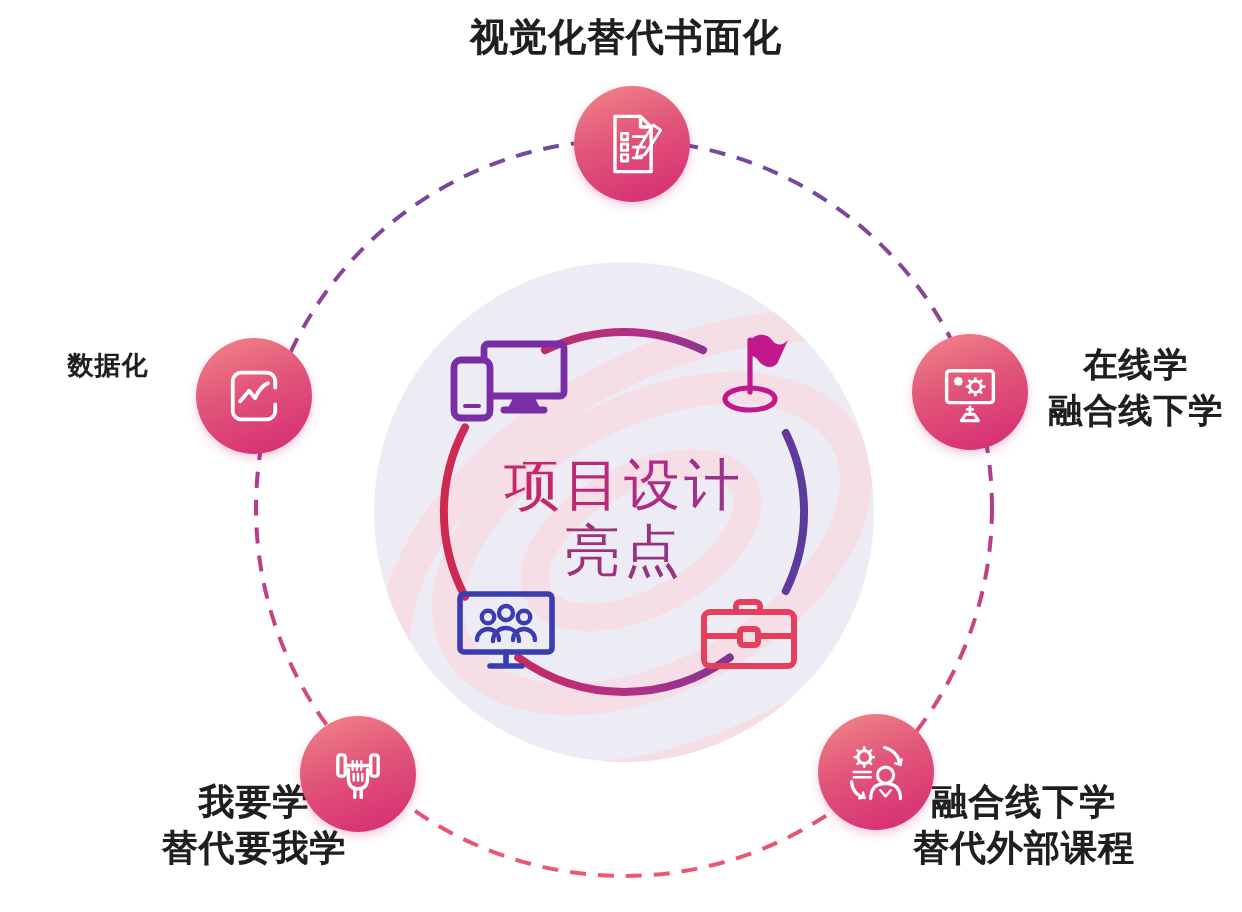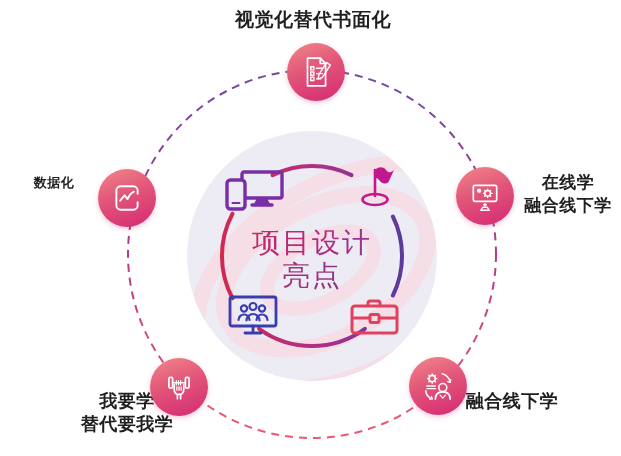--- a/index.html
+++ b/index.html
@@ -171,20 +171,21 @@
       <path d="M10 12 H22"></path>
       <path d="M13.5 10 v4 M15.5 10 v4 M17.5 10 v4" stroke-width="1.1"></path>
       <path d="M11.5 14 v4 q0 5 4.5 5 q4.5 0 4.5 -5 v-4"></path>
       <path d="M14 16 v3 M16 16 v3 M18 16 v3" stroke-width="1.2"></path>
       <path d="M14.5 23.5 v3.5 M17.5 23.5 v3.5"></path>
     </svg>
   </div>
 
   <div class="label" style="left:444px;top:390px;width:136px;font-size:18px;">
     <div>融合线下学</div>
+    <div>替代外部课程</div>
   </div>
   <div class="badge" style="left:409px;top:357px;">
     <svg width="34" height="34" viewBox="0 0 32 32" fill="none" stroke="#ffffff" stroke-width="1.5" stroke-linecap="round" stroke-linejoin="round">
       <circle cx="10.5" cy="9" r="3"></circle>
       <path d="M10.5 4.5 v1.5 M10.5 12 v1.5 M6 9 h1.5 M13.5 9 h1.5 M7.3 5.8 l1.1 1.1 M12.6 11.1 l1.1 1.1 M13.7 5.8 l-1.1 1.1 M8.4 11.1 l-1.1 1.1" stroke-width="1.2"></path>
       <path d="M5.5 16 h8 M5.5 18.5 h8" stroke-width="1.2"></path>
       <path d="M20 4.5 q6 1.5 7.5 8"></path>
       <path d="M27.5 12.5 l-2.4 -0.6 M27.5 12.5 l0.5 -2.4" stroke-width="1.2"></path>
       <path d="M4.5 20.5 q0.5 6 6 7.5"></path>
       <path d="M10.5 28 l-2.4 0.4 M10.5 28 l-0.6 -2.3" stroke-width="1.2"></path>

